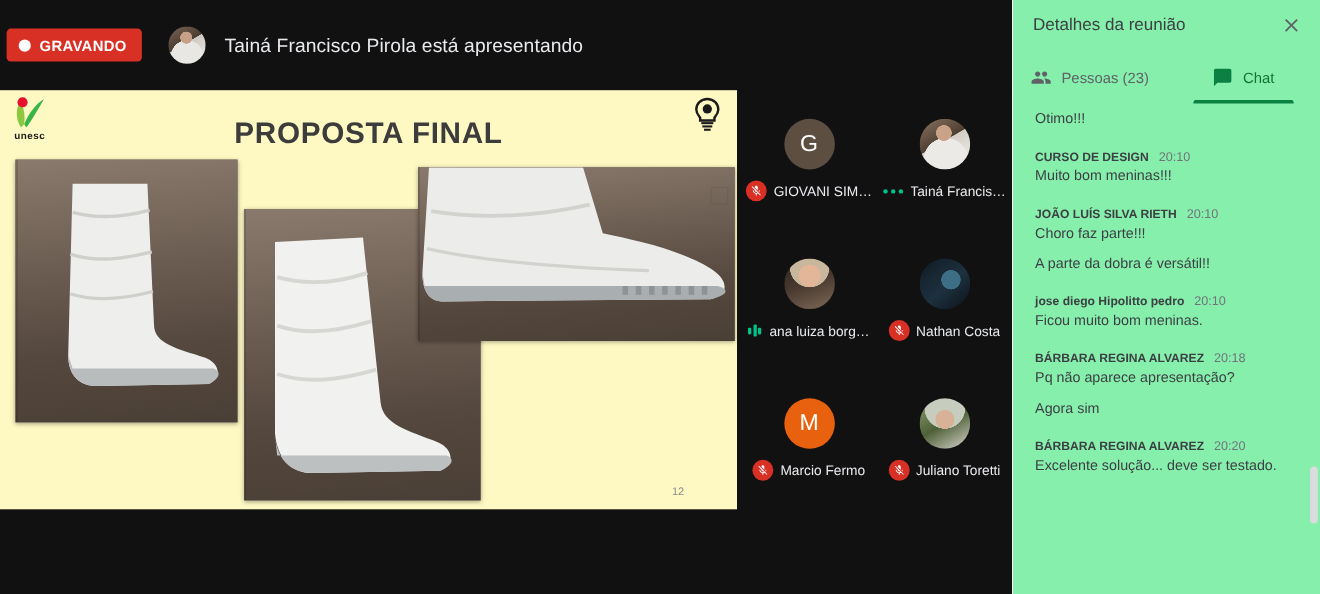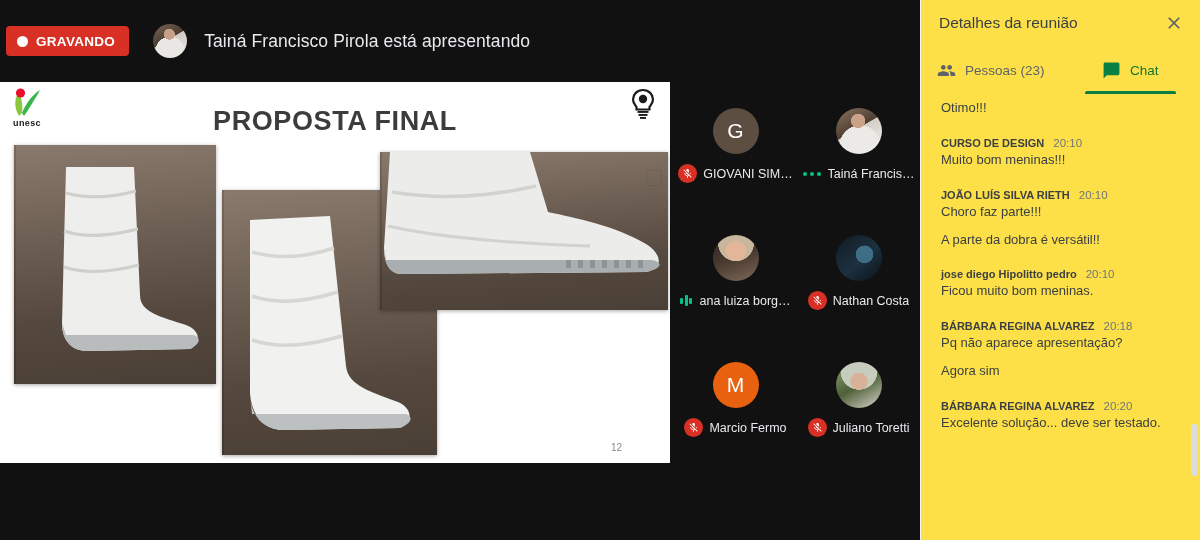--- a/index.html
+++ b/index.html
@@ -54,21 +54,21 @@
     margin-left: 17px;
     color: #e8eaed;
     font-size: 17.5px;
     letter-spacing: .1px;
   }
 
   
   #share-stage {
     position: absolute; left: 0; top: 82px;
     width: 670px; height: 381px;
-    background: #ffffff;
+    background: #fef9c3;
     overflow: hidden;
   }
   #unesc-logo {
     position: absolute; left: 6px; top: 4px;
     width: 42px; height: 42px;
   }
   #unesc-logo .lbl {
     position: absolute; left: 0; bottom: 0; width: 42px;
     text-align: center;
     font-size: 9px; font-weight: bold; color: #1a1a1a;
@@ -154,21 +154,21 @@
   .dots3 {
     display: flex; align-items: center; gap: 3px;
     margin-right: 7px; flex: none; height: 19px;
   }
   .dots3 i { display:block; width: 4px; height: 4px; border-radius: 50%; background: #00c389; }
 
   
   #side-panel {
     position: absolute; right: 0; top: 0;
     width: 280px; height: 540px;
-    background: #fde047;
+    background: #86efac;
     border-left: 1px solid #f1f1f1;
   }
   #panel-header {
     position: relative;
     height: 46px;
     display: flex; align-items: center;
     padding: 0 16px 0 18px;
   }
   #panel-title {
     font-size: 15.5px; color: #3c4043; flex: 1;

